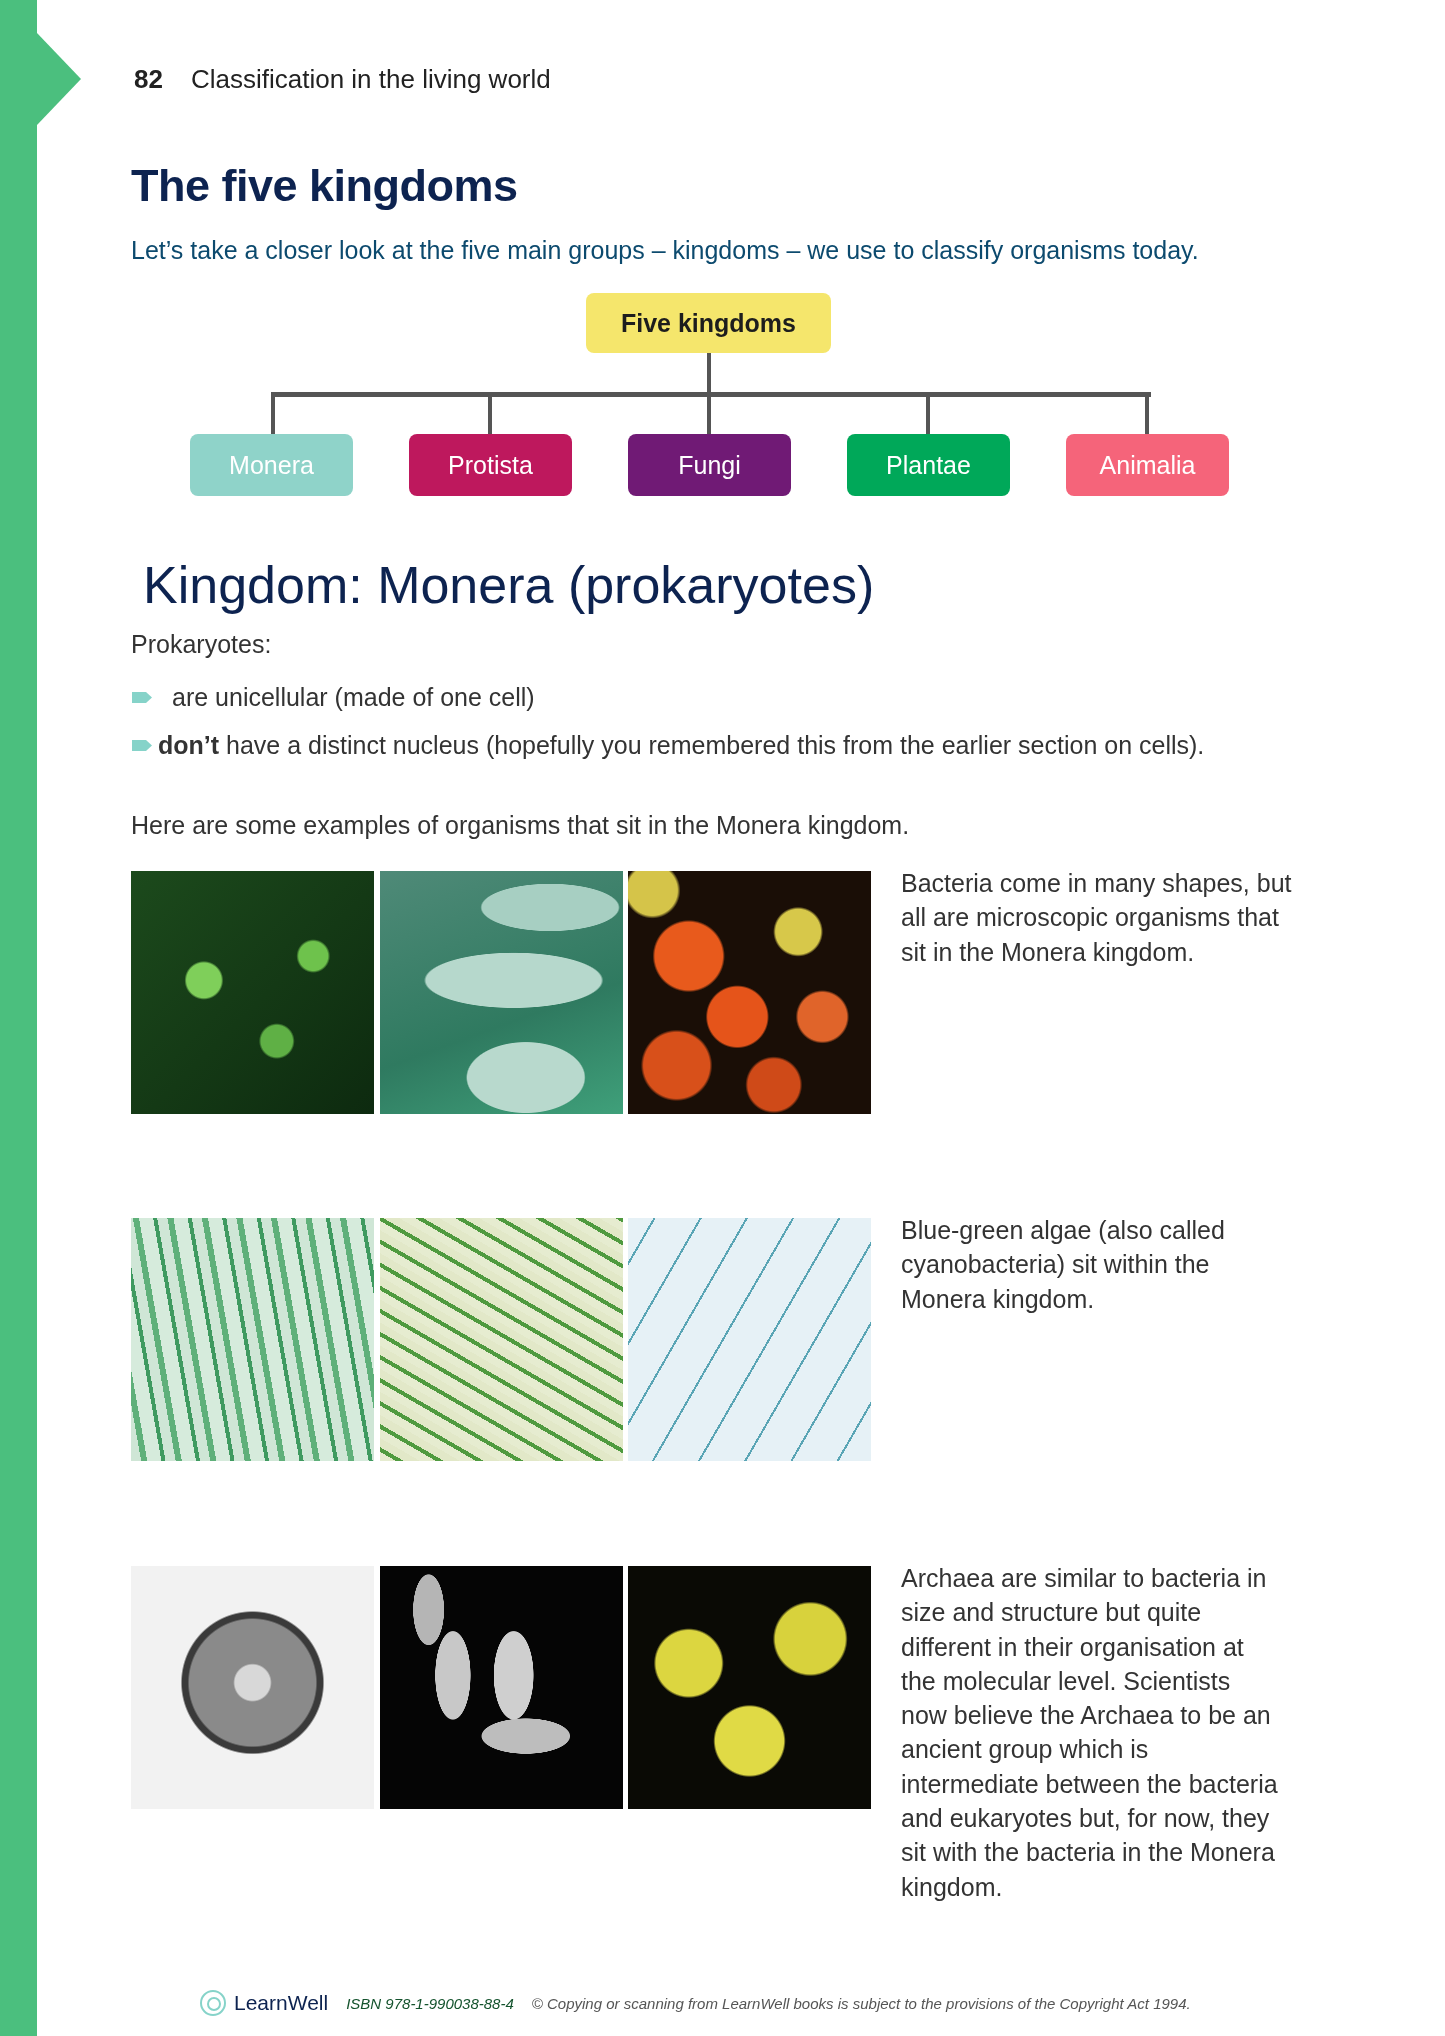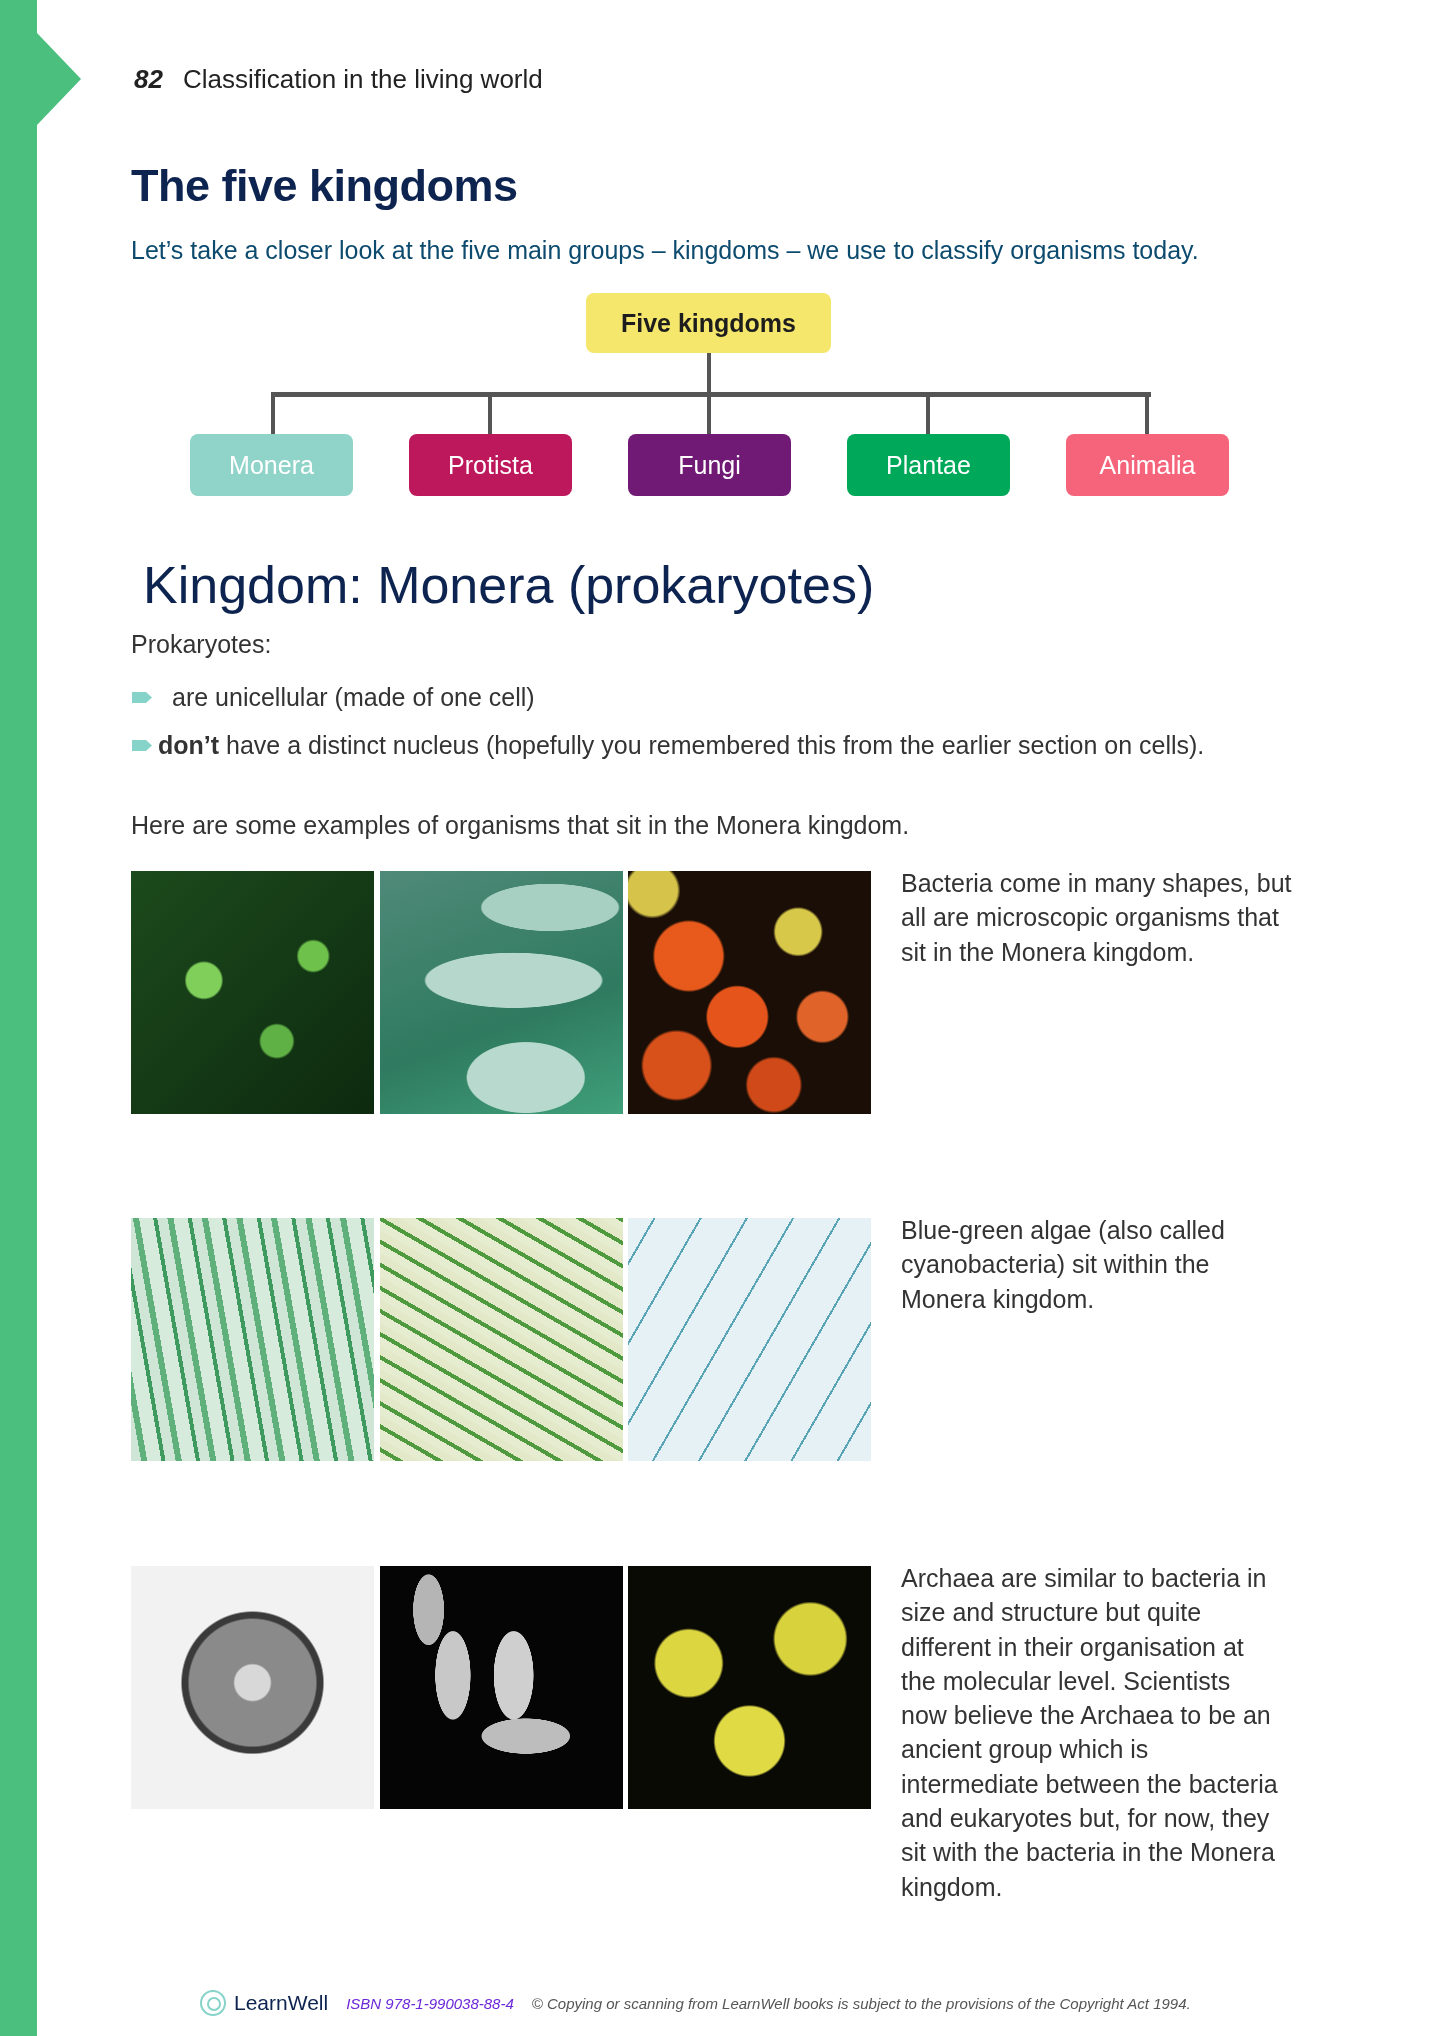--- a/index.html
+++ b/index.html
@@ -2,38 +2,38 @@
 <html><head>
 <meta charset="utf-8">
 <style>
   * { box-sizing: border-box; margin: 0; padding: 0; }
   html, body { width: 1445px; height: 2036px; background: #ffffff; overflow: hidden; }
   body { position: relative; font-family: "Liberation Sans", "DejaVu Sans", sans-serif; color: #2b2b2b; }
   .strip { position: absolute; left: 0; top: 0; width: 37px; height: 2036px; background: #4bbf7e; }
   .tab-arrow { position: absolute; left: 37px; top: 33px; width: 0; height: 0;
     border-top: 46px solid transparent; border-bottom: 46px solid transparent; border-left: 44px solid #4bbf7e; }
   .header { position: absolute; left: 134px; top: 64px; font-size: 26px; color: #222; white-space: nowrap; }
-  .header .pg { font-weight: bold; margin-right: 20px; font-style: italic; }
+  .header .pg { font-weight: bold; margin-right: 28px; }
   .h1 { position: absolute; left: 131px; top: 160px; font-size: 45px; font-weight: bold; color: #0d2350; letter-spacing: -0.5px; }
   .lead { position: absolute; left: 131px; top: 236px; font-size: 25px; color: #0c4a6e; white-space: nowrap; }
   .box { position: absolute; display: flex; align-items: center; justify-content: center; font-size: 25px; border-radius: 8px; color: #fff; }
   .root { left: 586px; top: 293px; width: 245px; height: 60px; background: #f5e66c; color: #1d1d1d; font-weight: bold; }
   .line { position: absolute; background: #555; }
   .kid { top: 434px; width: 163px; height: 62px; }
   .h2 { position: absolute; left: 131px; top: 555px; font-size: 52px; font-weight: normal; color: #0d2350; white-space: nowrap; margin-left: 12px; }
   .p { position: absolute; left: 131px; font-size: 25px; color: #333; line-height: 34px; }
   .bullet { position: absolute; left: 132px; width: 20px; height: 11px; background: #86d3c9;
     clip-path: polygon(0 0, 70% 0, 100% 50%, 70% 100%, 0 100%); }
   .img { position: absolute; width: 243px; height: 243px; overflow: hidden; }
   .cap { position: absolute; left: 901px; width: 400px; font-size: 25px; line-height: 34.3px; color: #333; }
   .footer { position: absolute; left: 200px; top: 1988px; height: 30px; display: flex; align-items: center; white-space: nowrap; }
   .logo-icon { width: 26px; height: 26px; border-radius: 50%; border: 2px solid #86d3c9; position: relative; margin-right: 8px; }
   .logo-icon::after { content: ""; position: absolute; left: 5px; top: 5px; width: 10px; height: 10px; border-radius: 50%; border: 2px solid #86d3c9; }
   .brand { font-size: 21px; color: #0d2350; margin-right: 18px; }
-  .isbn { font-size: 15px; font-style: italic; color: #6d28d9; margin-right: 18px; }
+  .isbn { font-size: 15px; font-style: italic; color: #14532d; margin-right: 18px; }
   .copy { font-size: 15px; font-style: italic; color: #555; }
 </style>
 </head>
 <body>
 
 <div class="strip"></div>
 <div class="tab-arrow"></div>
 
 <div class="header">
   <span class="pg">82</span><span>Classification in the living world</span>

